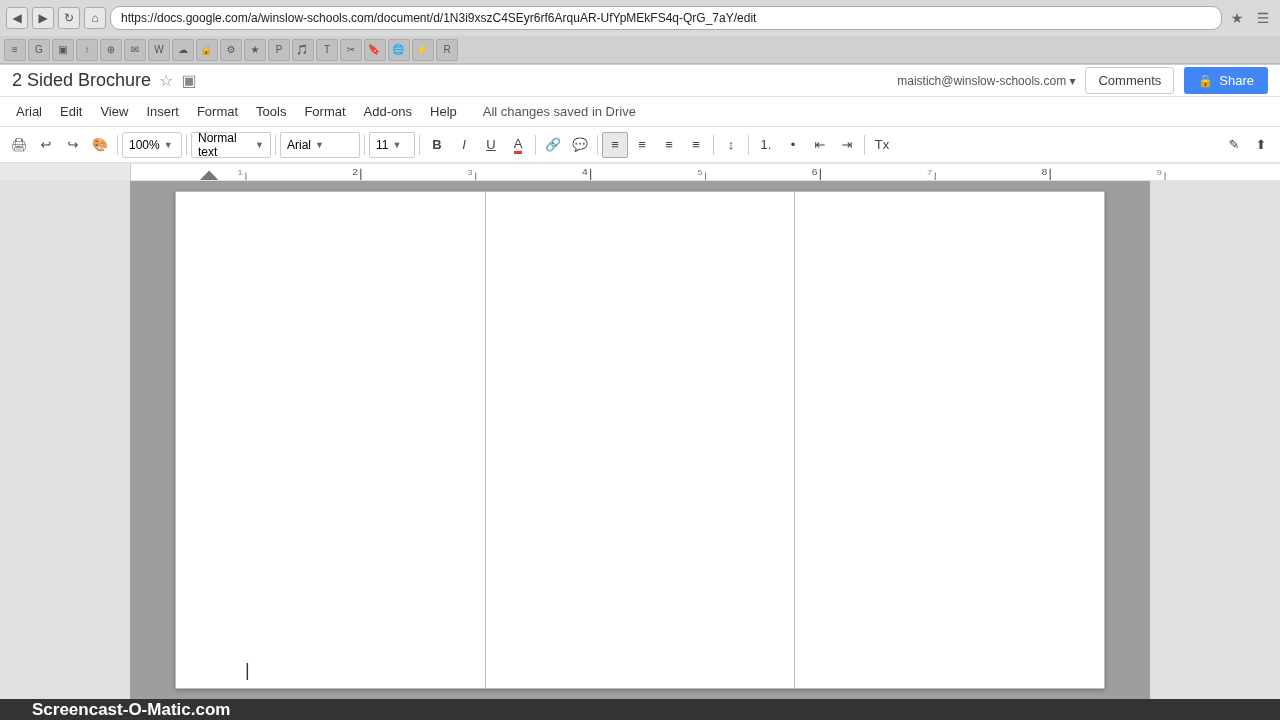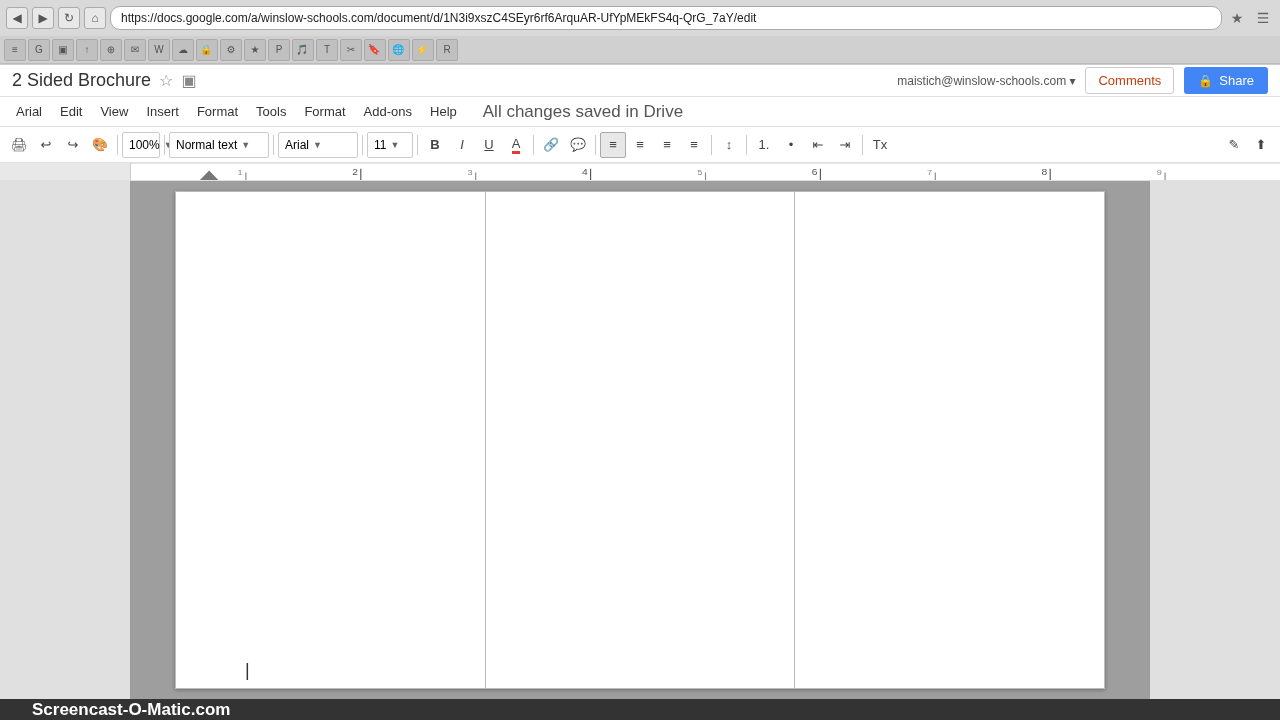--- a/index.html
+++ b/index.html
@@ -21,37 +21,37 @@
     .app { display: flex; flex-direction: column; height: calc(720px - 36px - 28px - 22px); background: #f1f1f1; }
 
     
     .title-bar { background: white; display: flex; align-items: center; justify-content: space-between; padding: 6px 12px; height: 32px; border-bottom: 1px solid #e0e0e0; }
     .title-left { display: flex; align-items: center; gap: 8px; }
     .doc-title { font-size: 18px; color: #333; font-weight: normal; }
     .star-icon { color: #888; font-size: 16px; cursor: pointer; }
     .folder-icon { color: #888; font-size: 16px; cursor: pointer; }
     .title-right { display: flex; align-items: center; gap: 10px; }
     .user-email { font-size: 12px; color: #555; margin-left: 28px; }
-    .comments-btn { background: white; border: 1px solid #ccc; border-radius: 3px; padding: 5px 12px; font-size: 13px; color: #c2410c; cursor: pointer; }
+    .comments-btn { background: white; border: 1px solid #ccc; border-radius: 3px; padding: 5px 12px; font-size: 13px; color: #404040; cursor: pointer; }
     .share-btn { background: #4285f4; border: none; border-radius: 3px; padding: 6px 14px; font-size: 13px; color: white; cursor: pointer; display: flex; align-items: center; gap: 6px; }
     .share-icon { font-size: 12px; }
 
     
     .menu-bar { background: white; display: flex; align-items: center; padding: 0 8px; height: 30px; border-bottom: 1px solid #e0e0e0; gap: 2px; }
     .menu-item { padding: 4px 8px; font-size: 13px; color: #333; cursor: pointer; border-radius: 2px; }
-    .save-status { margin-left: 16px; font-size: 17px; color: #555; }
+    .save-status { margin-left: 16px; font-size: 13px; color: #555; }
 
     
     .toolbar { background: white; display: flex; align-items: center; padding: 2px 6px; height: 36px; border-bottom: 1px solid #e0e0e0; gap: 1px; flex-wrap: nowrap; }
     .tb-btn { width: 26px; height: 26px; border: none; background: transparent; cursor: pointer; display: flex; align-items: center; justify-content: center; font-size: 13px; color: #444; border-radius: 2px; }
     .tb-separator { width: 1px; height: 20px; background: #ccc; margin: 0 3px; }
     .tb-dropdown { height: 26px; border: 1px solid #ccc; border-radius: 2px; padding: 0 6px; font-size: 12px; background: white; cursor: pointer; display: flex; align-items: center; gap: 4px; }
     .tb-dropdown-arrow { font-size: 9px; color: #666; }
-    .zoom-dropdown { width: 38px; }
-    .style-dropdown { width: 100px; }
+    .zoom-dropdown { width: 60px; }
+    .style-dropdown { width: 80px; }
     .font-dropdown { width: 80px; }
     .size-dropdown { width: 46px; }
     .tb-btn-bold { font-weight: bold; }
     .tb-btn-italic { font-style: italic; }
     .tb-btn-underline { text-decoration: underline; }
 
     
     .ruler-container { background: #f8f8f8; height: 18px; border-bottom: 1px solid #e0e0e0; display: flex; align-items: center; position: relative; overflow: hidden; }
     .ruler-left { width: 130px; background: #e8e8e8; height: 100%; flex-shrink: 0; }
     .ruler { flex: 1; background: white; height: 100%; position: relative; border-left: 1px solid #ccc; overflow: hidden; }

